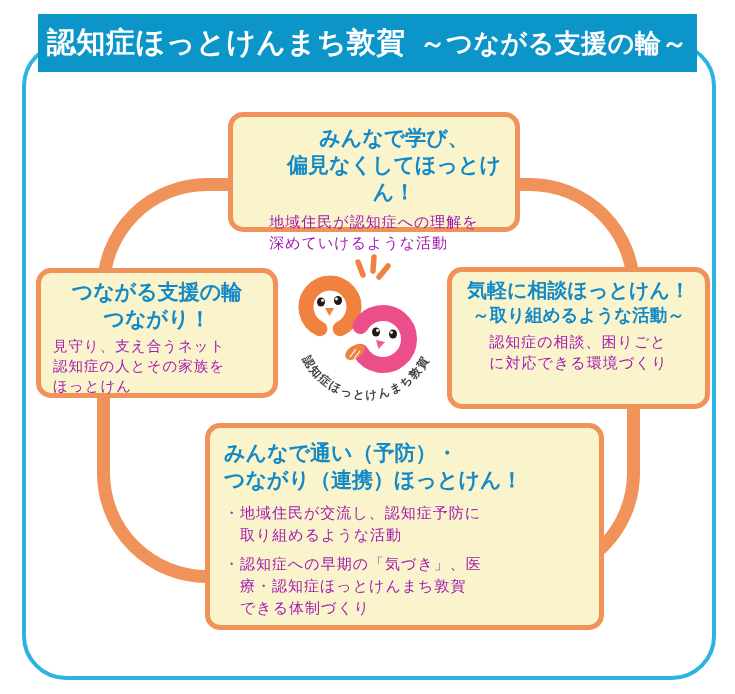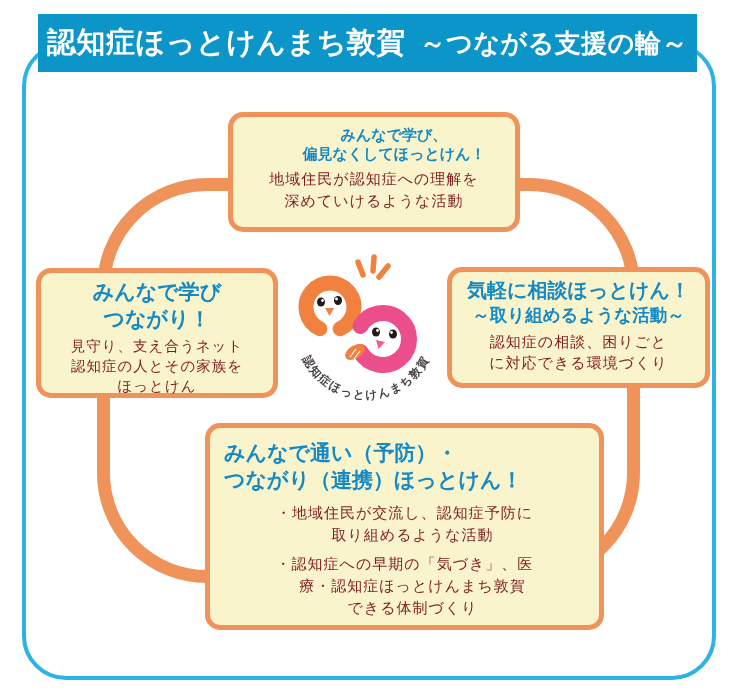--- a/index.html
+++ b/index.html
@@ -28,29 +28,29 @@
     box-sizing:border-box;border:13px solid #f0935a;border-radius:110px;
     z-index:1;
   }
   
   .card{
     position:absolute;box-sizing:border-box;background:#faf4cd;
     border:5px solid #f0935a;border-radius:15px;z-index:2;
     padding:8px 12px;
   }
   .card-title{color:#1389c6;font-weight:700;text-align:center;line-height:1.28;}
-  .card-body{color:#7f1d1d;font-size:15px;line-height:1.45;letter-spacing:1px;text-align:center;}
+  .card-body{color:#a21caf;font-size:15px;line-height:1.45;letter-spacing:1px;text-align:left;}
   .fit-center{width:-moz-fit-content;width:fit-content;margin:5px auto 0 auto;}
 
   .card-top{left:228px;top:112px;width:292px;height:120px;}
-  .card-top .card-title{font-size:15px;margin-left:40px;}
+  .card-top .card-title{font-size:21px;margin-left:40px;}
   .card-left{left:36px;top:268px;width:242px;height:130px;padding-top:6px;}
   .card-left .card-title{font-size:21px;}
   .card-left .card-body{margin-top:3px;font-size:14.5px;line-height:1.4;}
-  .card-right{left:447px;top:267px;width:263px;height:121px;padding-top:6px;}
+  .card-right{left:447px;top:267px;width:263px;height:142px;padding-top:6px;}
   .card-right .card-title .l1{font-size:20px;}
   .card-right .card-title .l2{font-size:17.5px;}
   .card-right .card-body{line-height:1.4;}
   .card-bottom{left:205px;top:423px;width:399px;height:207px;padding:12px 14px;}
   .card-bottom .card-title{font-size:21px;text-align:left;}
   .card-bottom .card-body{margin-top:8px;}
   .bullet{margin-bottom:8px;}
   
   .logo{position:absolute;left:290px;top:253px;width:152px;height:152px;z-index:2;}
 </style>
@@ -74,21 +74,21 @@
       <div>偏見なくしてほっとけん！</div>
     </div>
     <div class="card-body fit-center">
       <div>地域住民が認知症への理解を</div>
       <div>深めていけるような活動</div>
     </div>
   </div>
 
   <div class="card card-left">
     <div class="card-title">
-      <div>みんなで学び</div>
+      <div>つながる支援の輪</div>
       <div>つながり！</div>
     </div>
     <div class="card-body">
       <div>見守り、支え合うネット</div>
       <div>認知症の人とその家族を</div>
       <div>ほっとけん</div>
     </div>
   </div>
 
   <div class="card card-right">

